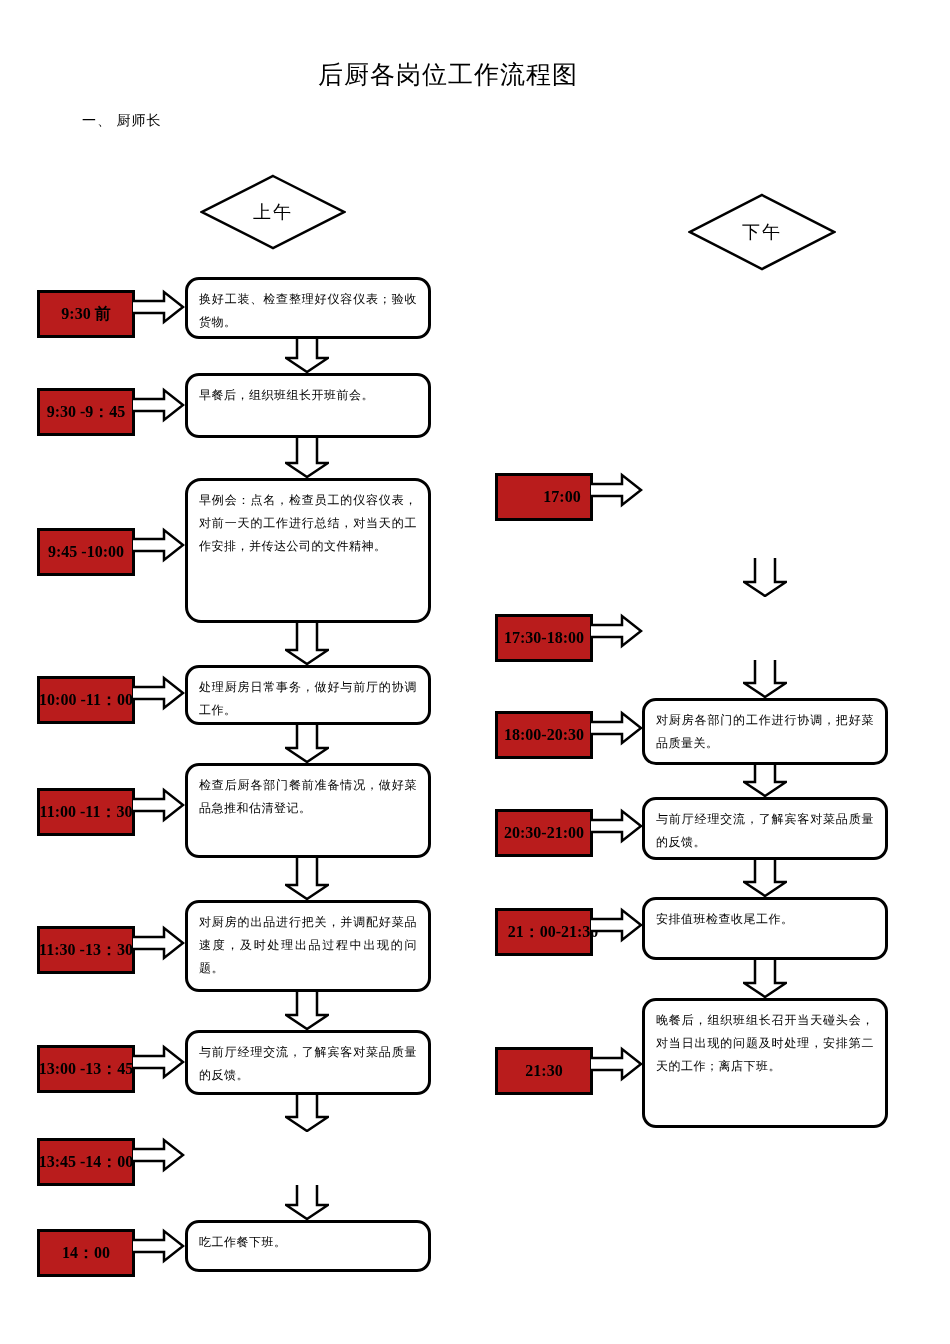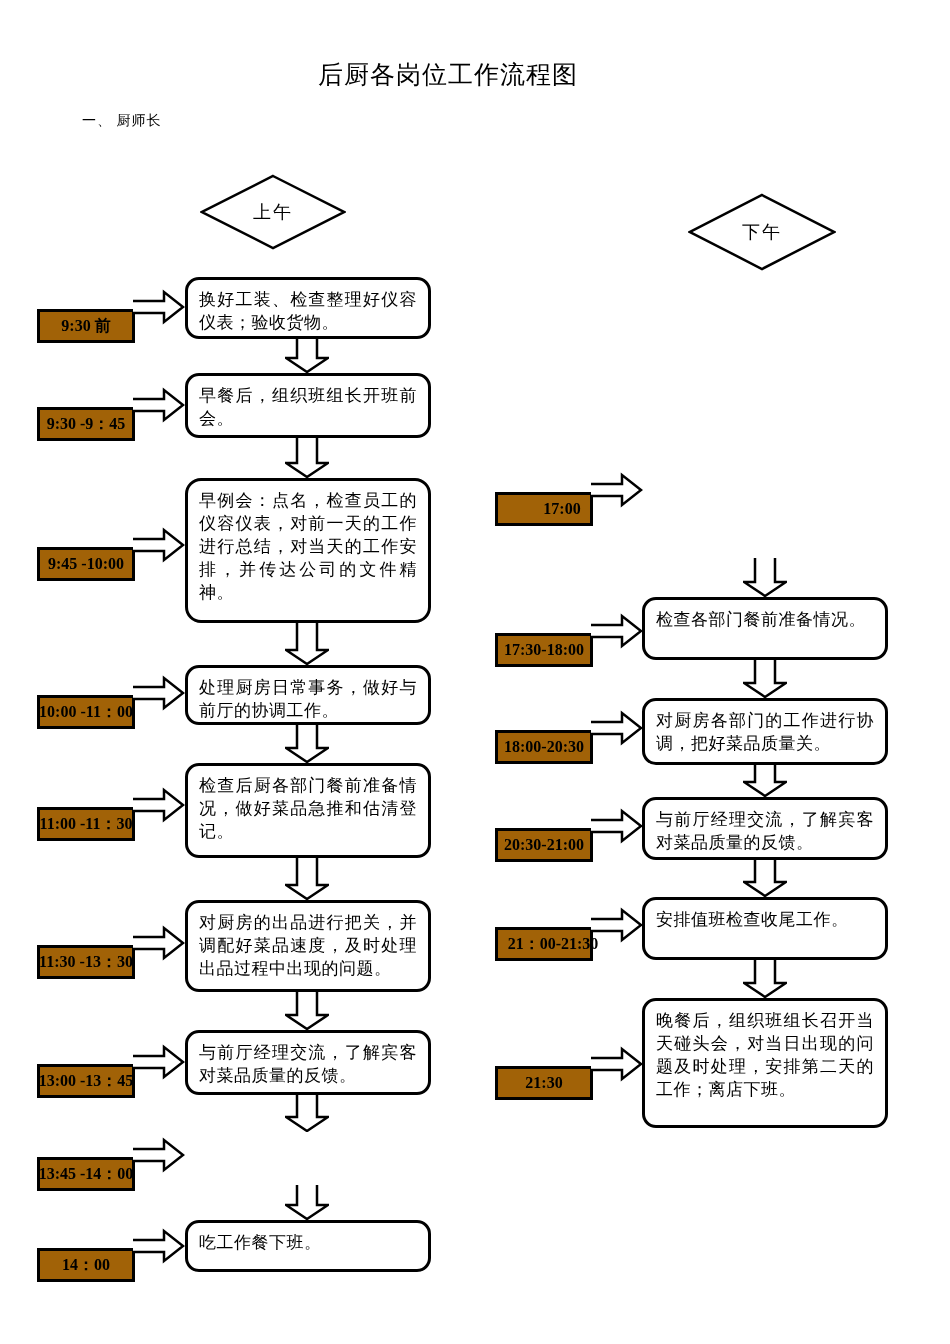--- a/index.html
+++ b/index.html
@@ -16,29 +16,29 @@
     position:absolute;top:112px;left:82px;font-size:14px;letter-spacing:1px;
   }
   .diamond-wrap{position:absolute;}
   .diamond-wrap svg{position:absolute;left:0;top:0;}
   .diamond-label{
     position:absolute;left:0;top:0;width:100%;height:100%;
     display:flex;align-items:center;justify-content:center;
     font-size:18px;letter-spacing:2px;
   }
   .time-label{
-    position:absolute;width:98px;height:34px;border:3px solid #000;
-    box-sizing:border-box;background:#a16207;
+    position:absolute;width:98px;height:48px;border:3px solid #000;
+    box-sizing:border-box;background:#b91c1c;
     display:flex;align-items:center;justify-content:center;
-    font-weight:bold;font-size:16px;white-space:nowrap;margin-top:19px;
+    font-weight:bold;font-size:16px;white-space:nowrap;
   }
   .flow-box{
     position:absolute;width:246px;border:3px solid #000;border-radius:14px;
     box-sizing:border-box;background:#fff;
-    padding:8px 11px;font-size:17px;line-height:23px;
+    padding:8px 11px;font-size:12px;line-height:23px;
     text-align:justify;text-justify:inter-ideograph;letter-spacing:0.5px;
   }
   .shape{position:absolute;}
 </style>
 </head>
 <body>
 
 <div class="page">
 
   <div class="doc-title">后厨各岗位工作流程图</div>
@@ -140,21 +140,20 @@
       <path d="M0 12 H31 V3 L50 18 L31 33 V24 H0" fill="#fff" stroke="#000" stroke-width="2.5"></path>
     </svg>
   <svg class="shape" style="left:743px;top:558px;" width="44" height="39">
       <path d="M12 0 V24 H1 L22 38 L43 24 H32 V0" fill="#fff" stroke="#000" stroke-width="2.5"></path>
     </svg>
 
   <div class="time-label" style="left:495px;top:614px;">17:30-18:00</div>
   <svg class="shape" style="left:591px;top:613px;" width="52" height="36">
       <path d="M0 12 H31 V3 L50 18 L31 33 V24 H0" fill="#fff" stroke="#000" stroke-width="2.5"></path>
     </svg>
-  <div class="flow-box" style="left:642px;top:597px;height:63px;">检查各部门餐前准备情况。</div>
   <svg class="shape" style="left:743px;top:660px;" width="44" height="38">
       <path d="M12 0 V23 H1 L22 37 L43 23 H32 V0" fill="#fff" stroke="#000" stroke-width="2.5"></path>
     </svg>
 
   <div class="time-label" style="left:495px;top:711px;">18:00-20:30</div>
   <svg class="shape" style="left:591px;top:710px;" width="52" height="36">
       <path d="M0 12 H31 V3 L50 18 L31 33 V24 H0" fill="#fff" stroke="#000" stroke-width="2.5"></path>
     </svg>
   <div class="flow-box" style="left:642px;top:698px;height:67px;">对厨房各部门的工作进行协调，把好菜品质量关。</div>
   <svg class="shape" style="left:743px;top:765px;" width="44" height="32">

